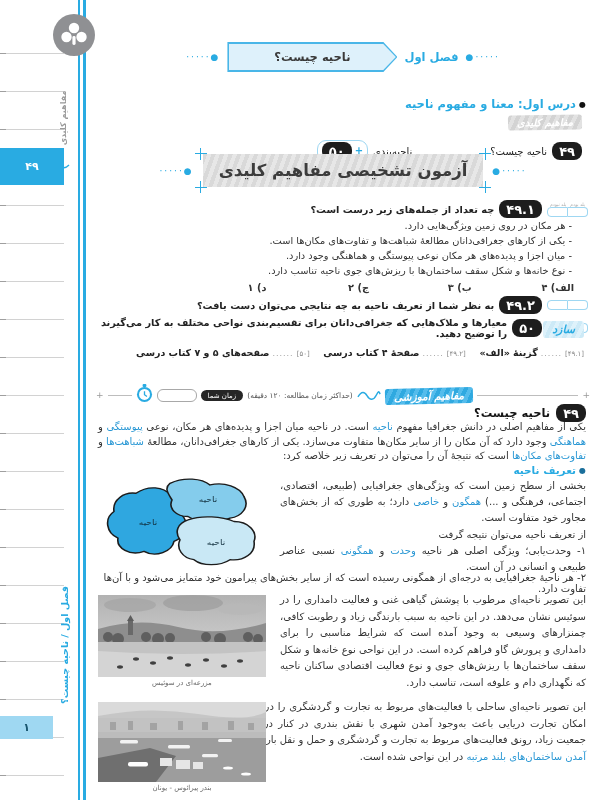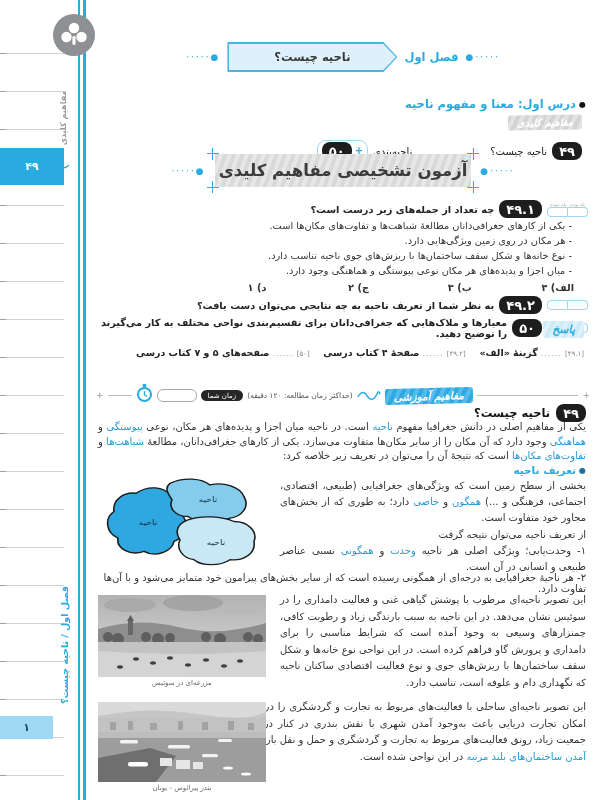--- a/index.html
+++ b/index.html
@@ -44,21 +44,21 @@
   .chip-key{position:absolute;top:115px;right:10px;}
   .concepts-row{position:absolute;top:140px;right:10px;display:flex;gap:78px;align-items:center;}
   .concept{display:flex;align-items:center;gap:5px;font-size:10px;color:#222;}
   .pill{background:#1d1d1d;color:#fff;border-radius:8px;font-size:13px;font-weight:bold;
     padding:1.5px 7px;white-space:nowrap;}
   .plusbox{display:flex;align-items:center;gap:3px;border:1.2px solid #9ed7f2;border-radius:9px;
     padding:1px 4px;}
   .plus{color:#29abe2;font-weight:bold;font-size:10px;line-height:8px;}
   .quiz-box{position:absolute;top:154px;left:0;right:0;display:flex;align-items:center;
     justify-content:center;gap:9px;}
-  .qb-wrap{position:relative;padding:7px 4px;
+  .qb-wrap{position:relative;padding:7px 16px;
     background:repeating-linear-gradient(110deg,#d9d9d9 0 4px,#e7e7e7 4px 8px);}
   .qb-title{font-size:16.5px;font-weight:bold;color:#3c3c3c;}
   .cm{position:absolute;background:#29abe2;}
   .cm-v{width:1.2px;height:12px;} .cm-h{height:1.2px;width:12px;}
   .quiz-qs{position:absolute;top:197px;right:4px;left:0;font-size:9.8px;color:#333;}
   .q-row{display:flex;align-items:center;gap:5px;margin-top:3px;}
   .kn{display:flex;flex-direction:column;align-items:center;}
   .kn-labels{display:flex;font-size:4.5px;color:#aaa;gap:4px;line-height:5px;}
   .kn-cells{display:flex;}
   .kn-cell{width:19px;height:8px;border:1px solid #9ed7f2;background:#fff;}
@@ -196,24 +196,24 @@
           </span>
           <span class="kn-cells">
             <span class="kn-cell"></span>
             <span class="kn-cell"></span>
           </span>
         </span>
         <span class="pill">۴۹.۱</span>
         <span class="q-text">چه تعداد از جمله‌های زیر درست است؟</span>
       </div>
 
+      <div class="stmt">- هر مکان در روی زمین ویژگی‌هایی دارد.</div>
       <div class="stmt">- یکی از کارهای جغرافی‌دانان مطالعهٔ شباهت‌ها و تفاوت‌های مکان‌ها است.</div>
-      <div class="stmt">- هر مکان در روی زمین ویژگی‌هایی دارد.</div>
+      <div class="stmt">- میان اجزا و پدیده‌های هر مکان نوعی پیوستگی و هماهنگی وجود دارد.</div>
       <div class="stmt">- نوع خانه‌ها و شکل سقف ساختمان‌ها با ریزش‌های جوی ناحیه تناسب دارد.</div>
-      <div class="stmt">- میان اجزا و پدیده‌های هر مکان نوعی پیوستگی و هماهنگی وجود دارد.</div>
 
       <div class="options">
         <span class="opt">الف) ۴</span>
         <span class="opt">ب) ۳</span>
         <span class="opt">ج) ۲</span>
         <span class="opt">د) ۱</span>
       </div>
 
       <div class="q-row">
         <span class="kn">
@@ -231,21 +231,21 @@
           <span class="kn-cells">
             <span class="kn-cell"></span>
             <span class="kn-cell"></span>
           </span>
         </span>
         <span class="pill">۵۰</span>
         <span class="q-text">معیارها و ملاک‌هایی که جغرافی‌دانان برای تقسیم‌بندی نواحی مختلف به کار می‌گیرند را توضیح دهید.</span>
       </div>
     </div>
 
-    <div class="chip answer-chip">پاسخ</div>
+    <div class="chip answer-chip">سازد</div>
 
     <div class="answers-row">
       <span class="ans">
         <span class="ans-ref">[۴۹.۱]</span>
         <span class="ans-dots">......</span>
         <span class="ans-text">گزینهٔ «الف»</span>
       </span>
       <span class="ans">
         <span class="ans-ref">[۴۹.۲]</span>
         <span class="ans-dots">......</span>

